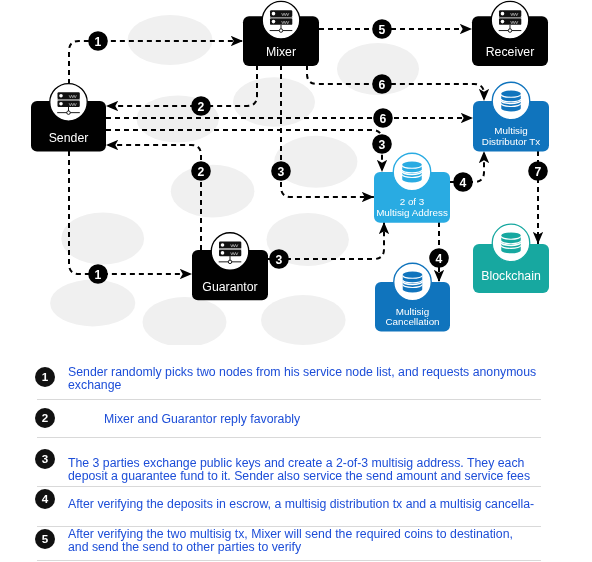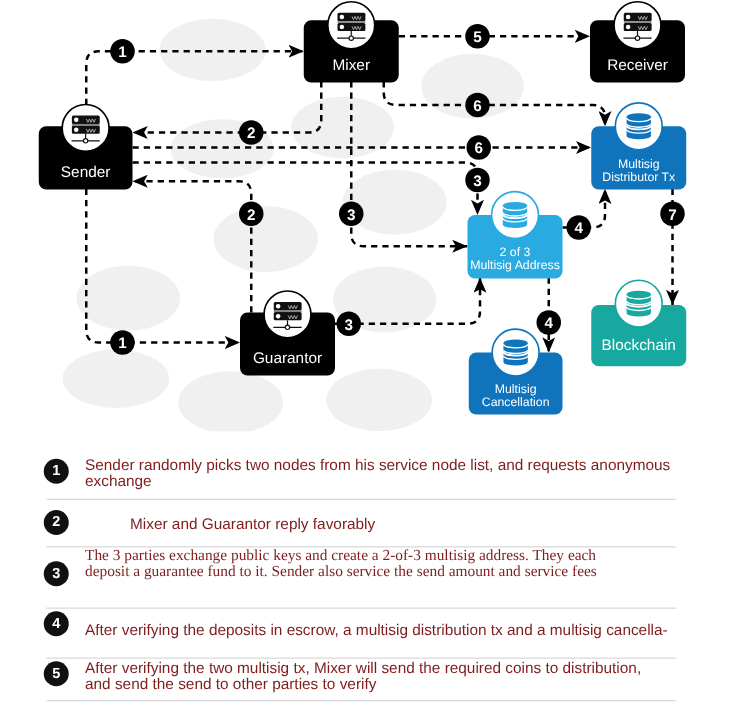--- a/index.html
+++ b/index.html
@@ -8,21 +8,21 @@
        font-family:"Liberation Sans",sans-serif;-webkit-font-smoothing:antialiased;}
   #page{position:relative;width:592px;height:562px;background:#ffffff;}
   svg#diagram{position:absolute;left:0;top:0;display:block;}
   #legend{position:absolute;left:0;top:345px;width:592px;}
   .legrow{position:relative;height:0;}
   .legsep{position:absolute;left:37px;width:504px;height:1px;background:#d9d9d9;}
   .legnum{position:absolute;left:35px;width:20px;height:20px;border-radius:50%;
           background:#111111;color:#ffffff;font-size:11.6px;font-weight:bold;
           text-align:center;line-height:20.4px;}
   .legtxt{position:absolute;left:68px;width:500px;white-space:nowrap;font-size:12.3px;line-height:13.2px;
-          color:#7f1d1d;}
+          color:#1d4ed8;}
   text{font-family:"Liberation Sans",sans-serif;}
 </style>
 </head>
 <body>
 
 <div id="page">
 
 <svg id="diagram" width="592" height="345" viewBox="0 0 592 345" xmlns="http://www.w3.org/2000/svg">
 
   <defs>
@@ -207,35 +207,35 @@
       </div>
       <div class="legrow">
         <div class="legnum" style="top: 63px;">2</div>
         <div class="legtxt" style="top: 68px; margin-left: 36px;">
           <div>Mixer and Guarantor reply favorably</div>
         </div>
         <div class="legsep" style="top: 92px;"></div>
       </div>
       <div class="legrow">
         <div class="legnum" style="top: 104px;">3</div>
-        <div class="legtxt" style="top: 93px; font-family: Liberation Serif, serif;">
+        <div class="legtxt" style="top: 112px;">
           <div>The 3 parties exchange public keys and create a 2-of-3 multisig address. They each</div>
           <div>deposit a guarantee fund to it. Sender also service the send amount and service fees</div>
         </div>
         <div class="legsep" style="top: 141px;"></div>
       </div>
       <div class="legrow">
         <div class="legnum" style="top: 144px;">4</div>
         <div class="legtxt" style="top: 153px;">
           <div>After verifying the deposits in escrow, a multisig distribution tx and a multisig cancella-</div>
         </div>
         <div class="legsep" style="top: 181px;"></div>
       </div>
       <div class="legrow">
         <div class="legnum" style="top: 184px;">5</div>
         <div class="legtxt" style="top: 183px;">
-          <div>After verifying the two multisig tx, Mixer will send the required coins to distribution,</div>
+          <div>After verifying the two multisig tx, Mixer will send the required coins to destination,</div>
           <div>and send the send to other parties to verify</div>
         </div>
         <div class="legsep" style="top: 215px;"></div>
       </div>
     </div>
 </div>
 
 </body></html>

